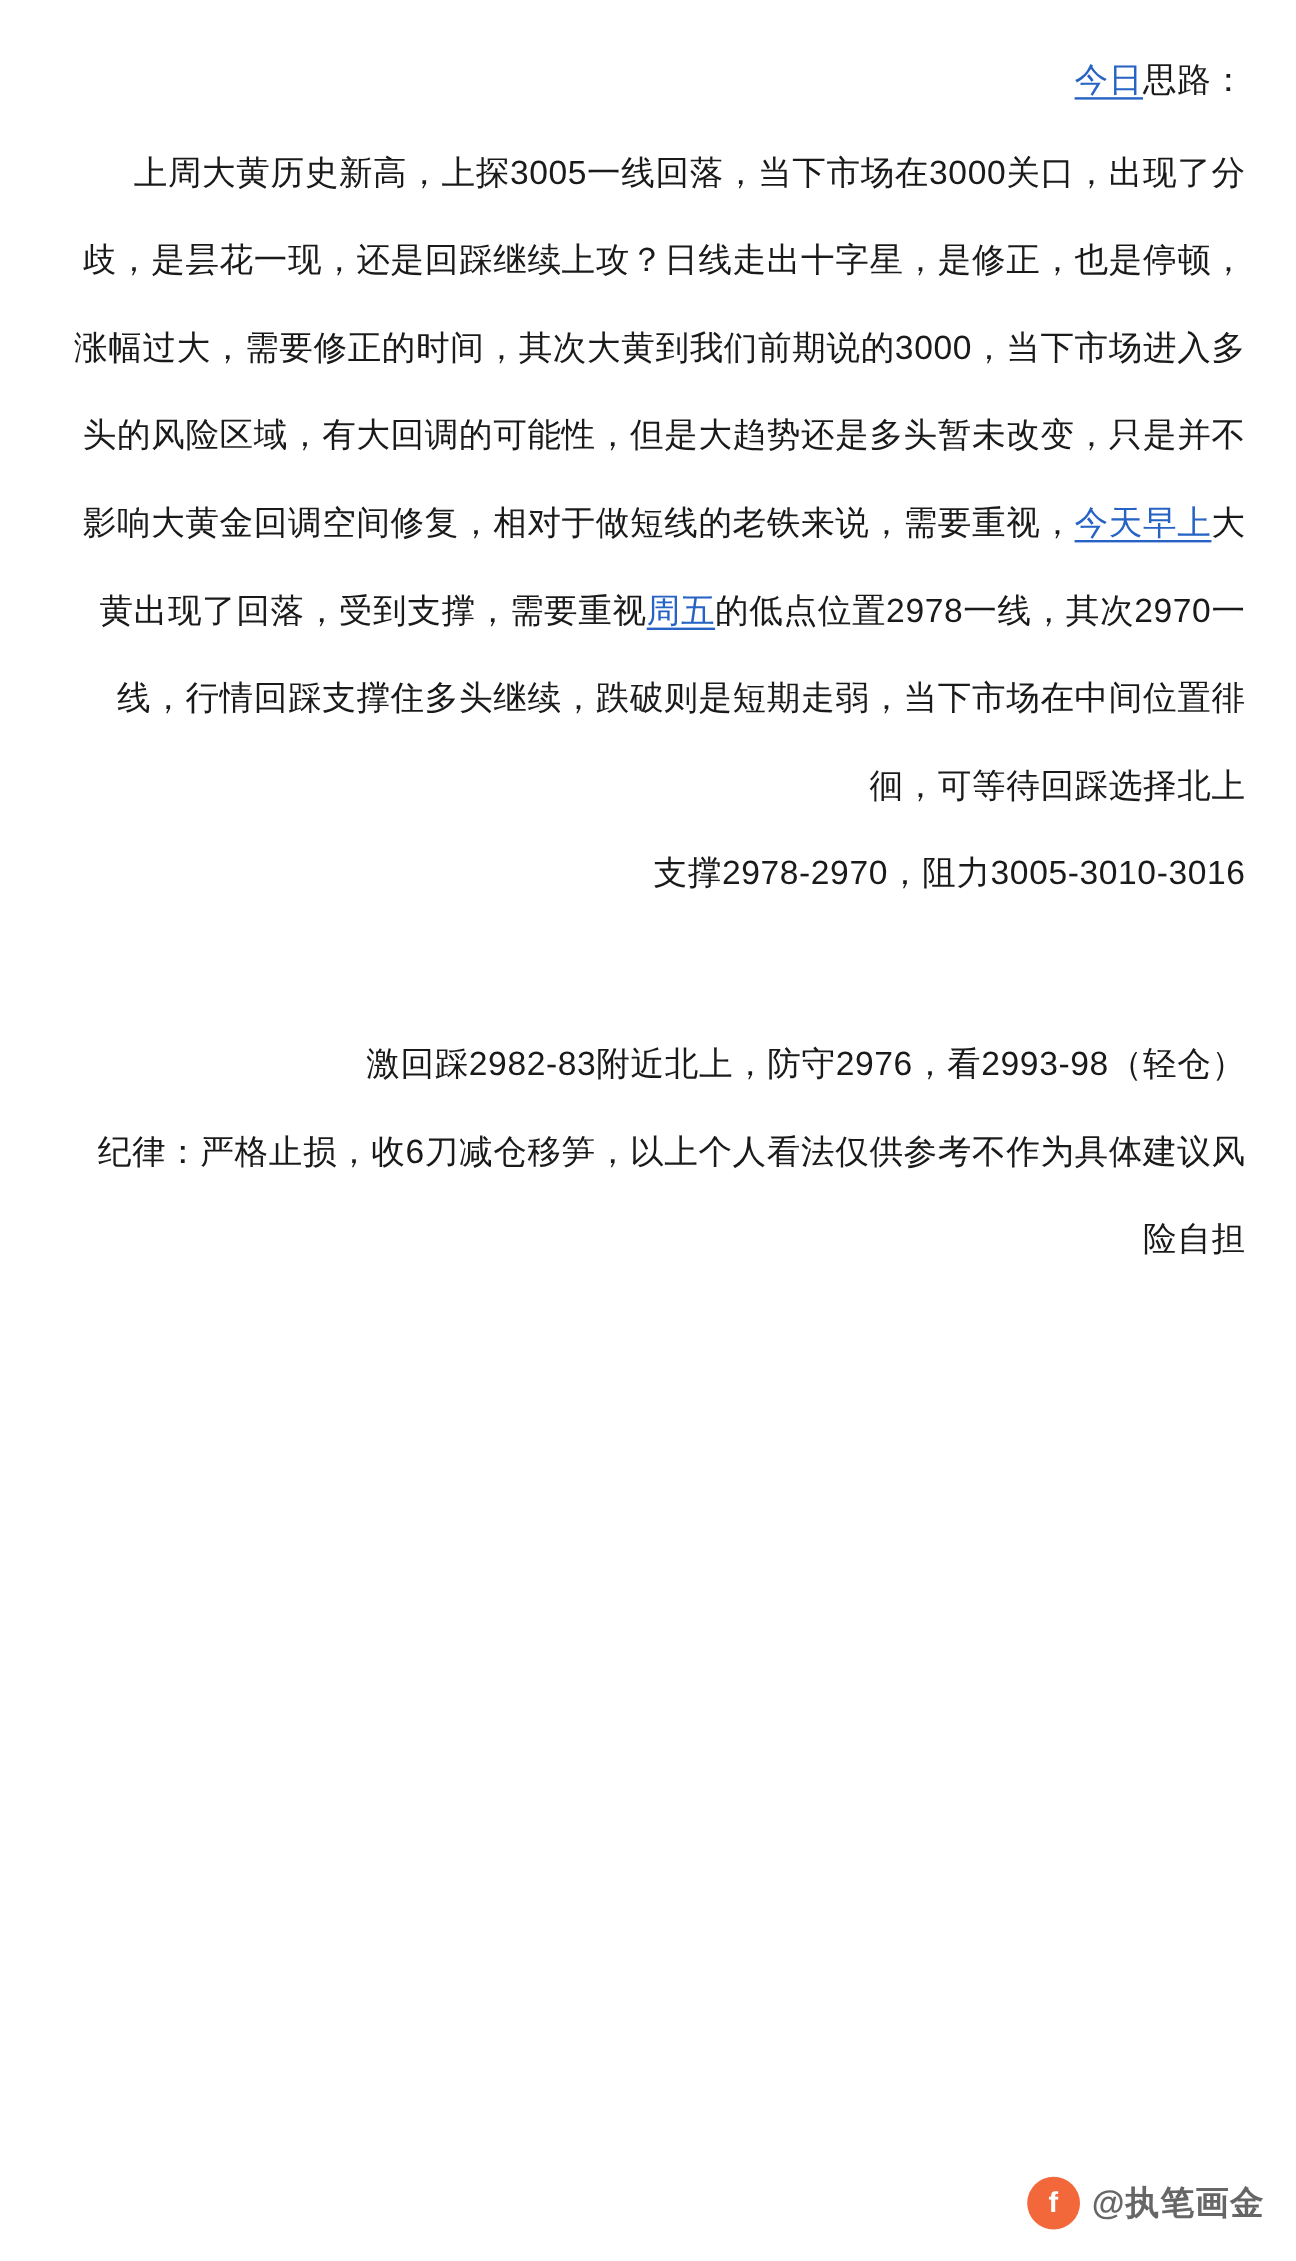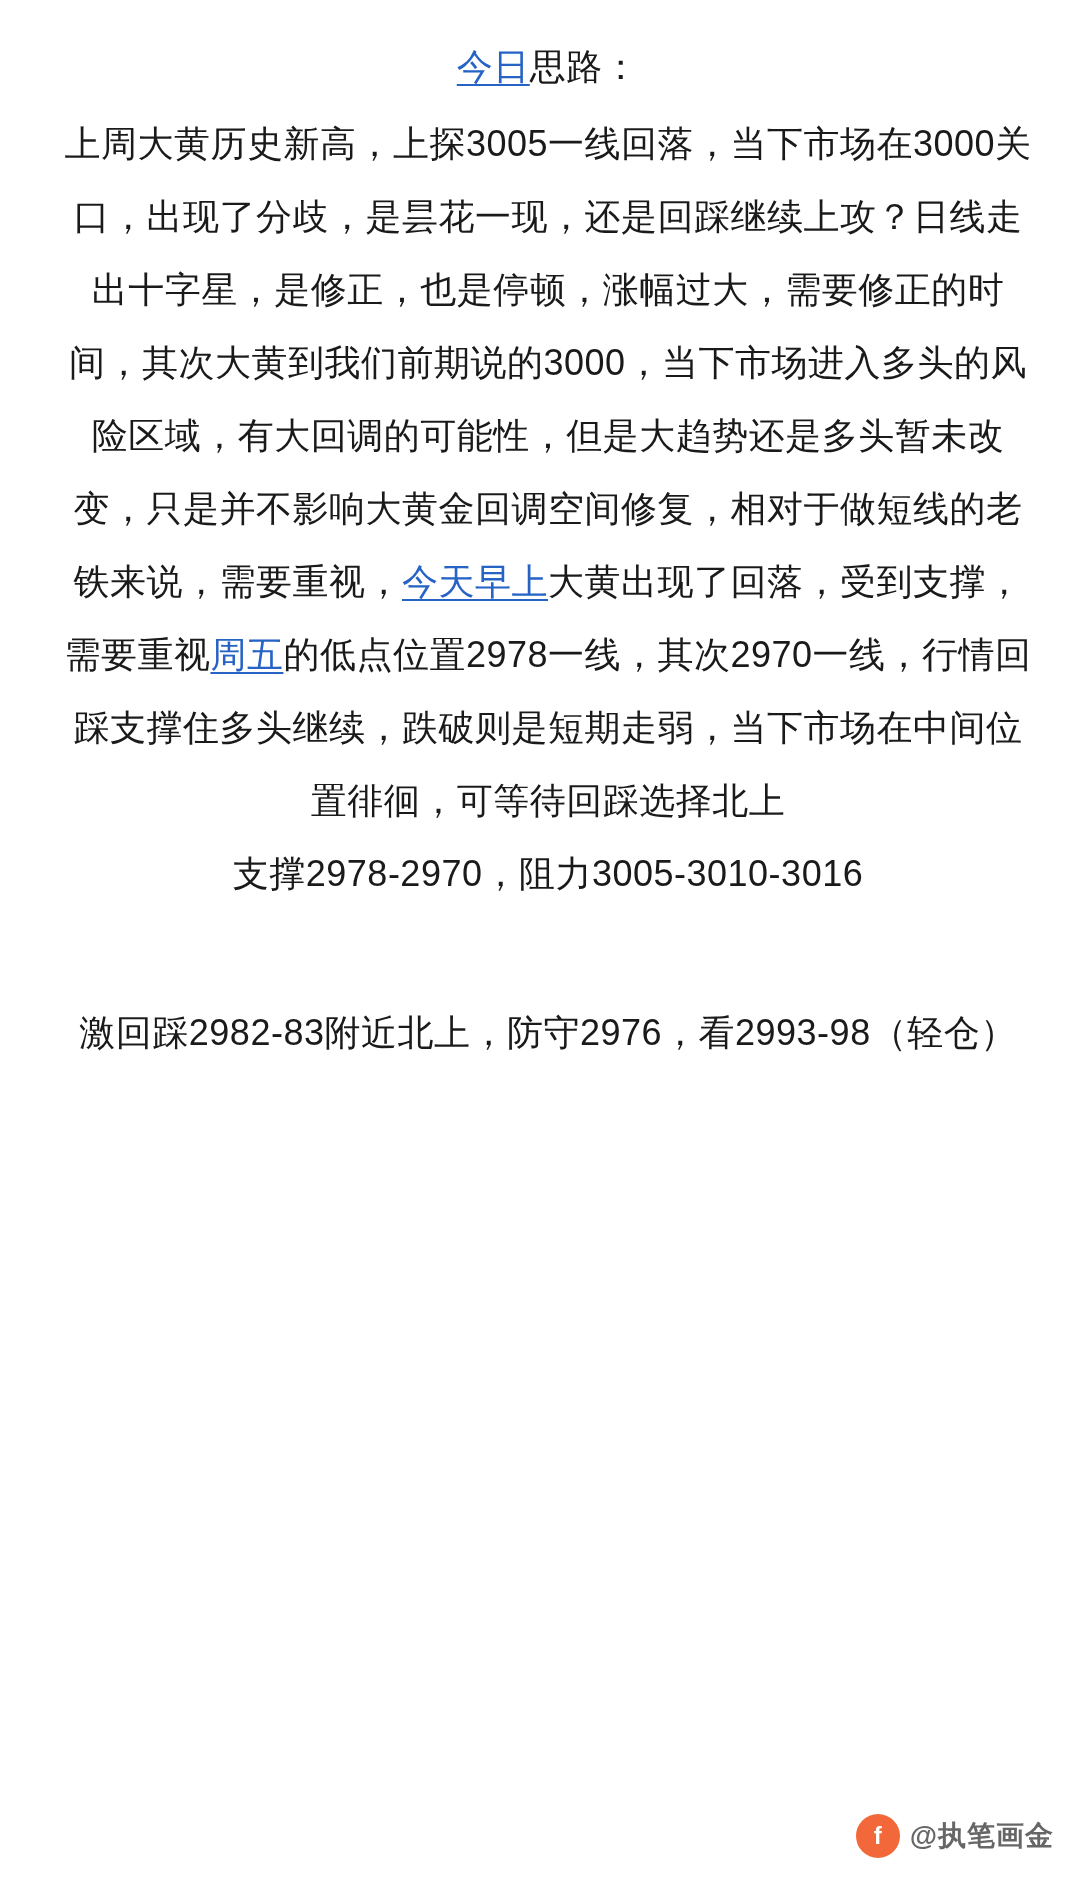--- a/index.html
+++ b/index.html
@@ -21,25 +21,25 @@
     height: 1884px;
     background: #ffffff;
   }
   .article {
     position: absolute;
     left: 58px;
     top: 30px;
     width: 980px;
   }
   .para {
-    font-size: 36px;
+    font-size: 28px;
     line-height: 73px;
     color: #1a1a1a;
     letter-spacing: 0.5px;
-    text-align: center;
+    text-align: right;
     word-break: break-word;
     margin: 0;
   }
   .para.title-line {
     margin-bottom: 4px;
   }
   .link {
     color: #2663c4;
     text-decoration: underline;
     text-underline-offset: 5px;
@@ -95,20 +95,21 @@
 
     <p class="para title-line"><span class="link">今日</span><span>思路：</span></p>
 
     <p class="para"><span>上周大黄历史新高，上探3005一线回落，当下市场在3000关口，出现了分歧，是昙花一现，还是回踩继续上攻？日线走出十字星，是修正，也是停顿，涨幅过大，需要修正的时间，其次大黄到我们前期说的3000，当下市场进入多头的风险区域，有大回调的可能性，但是大趋势还是多头暂未改变，只是并不影响大黄金回调空间修复，相对于做短线的老铁来说，需要重视，</span><span class="link">今天早上</span><span>大黄出现了回落，受到支撑，需要重视</span><span class="link">周五</span><span>的低点位置2978一线，其次2970一线，行情回踩支撑住多头继续，跌破则是短期走弱，当下市场在中间位置徘徊，可等待回踩选择北上</span></p>
 
     <p class="para">支撑2978-2970，阻力3005-3010-3016</p>
 
     <div class="gap-block"></div>
 
     <p class="para">激回踩2982-83附近北上，防守2976，看2993-98（轻仓）</p>
+    <p class="para">纪律：严格止损，收6刀减仓移笋，以上个人看法仅供参考不作为具体建议风险自担</p>
 
   </div>
 
   <div class="fade-bottom"></div>
 
   <div class="watermark">
     <span class="wm-icon">f</span>
     <span class="wm-text">@执笔画金</span>
   </div>
 

